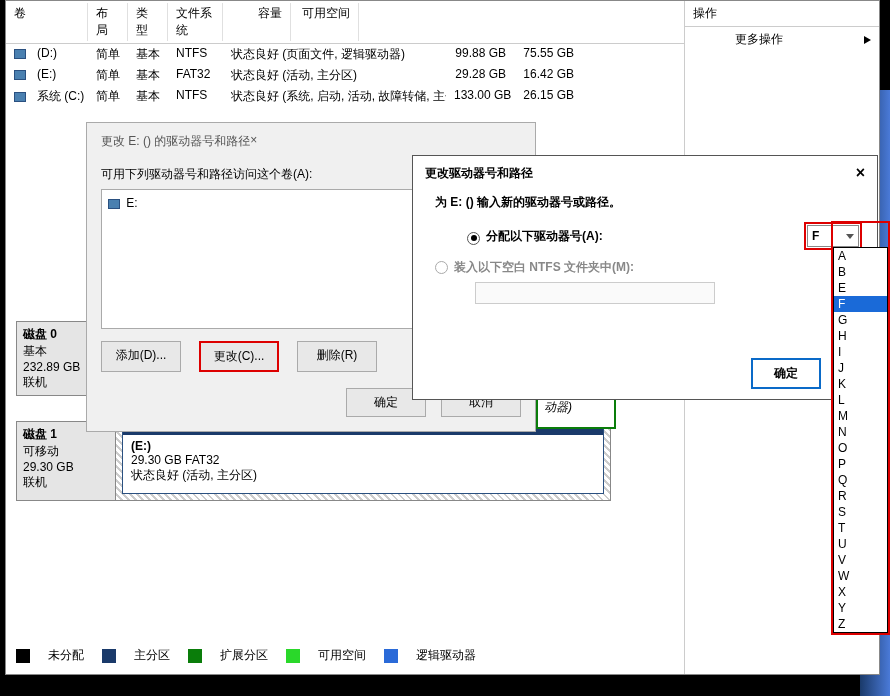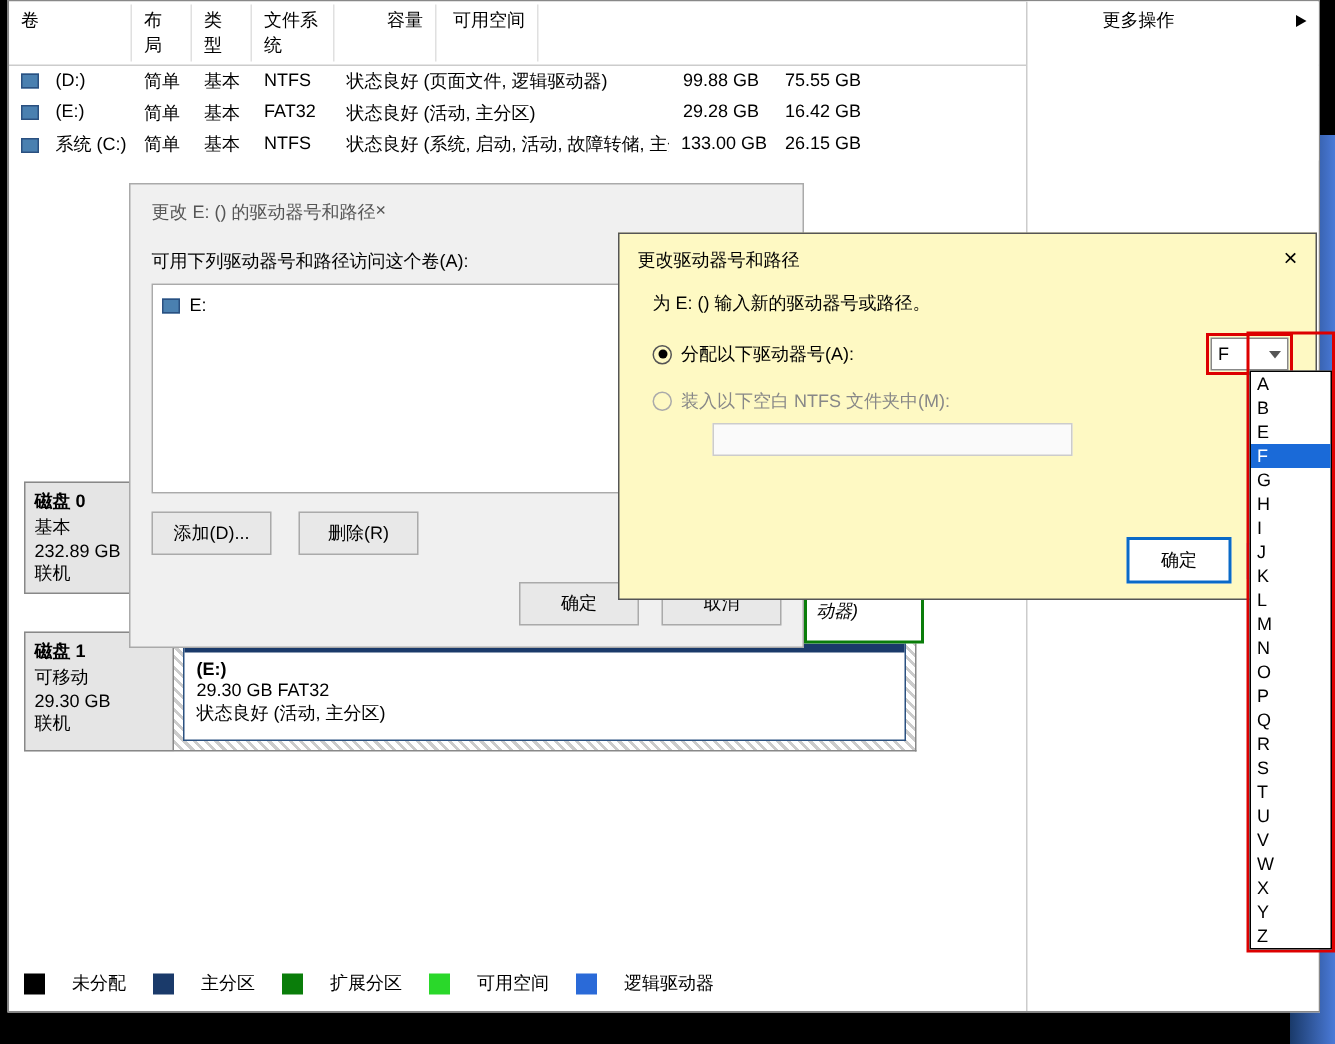--- a/index.html
+++ b/index.html
@@ -47,21 +47,21 @@
     .dlg-label { margin: 6px 0; }
     .drive-list { background: #fff; border: 1px solid #aaa; height: 140px; padding: 4px; }
     .drive-item { padding: 2px; }
     .dlg-btns { display: flex; gap: 18px; margin-top: 12px; }
     .btn { background: #e8e8e8; border: 1px solid #aaa; padding: 5px 0; width: 80px; text-align: center; cursor: pointer; }
     .dlg-footer { position: absolute; bottom: 14px; right: 14px; display: flex; gap: 15px; }
     .highlight-red { border: 2px solid #d00; }
     .highlight-red2 { outline: 2px solid #d00; outline-offset: 1px; }
     
     
-    .dialog2 { position: absolute; top: 155px; left: 412px; width: 466px; height: 245px; background: #fef9c3; border: 1px solid #555; }
+    .dialog2 { position: absolute; top: 155px; left: 412px; width: 466px; height: 245px; background: #ffffff; border: 1px solid #555; font-weight: bold; }
     .dlg2-title { padding: 8px 12px; display: flex; justify-content: space-between; align-items: center; }
     .dlg2-close { font-size: 16px; cursor: pointer; }
     .radio-row { padding: 6px 12px 6px 22px; display: flex; align-items: center; justify-content: space-between; }
     .radio { width: 13px; height: 13px; border: 1px solid #555; border-radius: 50%; margin-right: 6px; display: inline-flex; align-items: center; justify-content: center; flex-shrink: 0; }
     .radio.checked::after { content: ''; width: 6px; height: 6px; background: #000; border-radius: 50%; }
     .radio.gray { border-color: #aaa; }
     .text-input { width: 240px; height: 22px; background: #fafafa; border: 1px solid #ccc; margin-left: 20px; }
     .combo { border: 1px solid #888; background: #fff; width: 52px; height: 22px; display: flex; align-items: center; padding: 0 4px; justify-content: space-between; }
     .combo .tri-d { border-top: 5px solid #555; border-left: 4px solid transparent; border-right: 4px solid transparent; }
     .dlg2-btn { border: 2px solid #0a6ac8; background: #fff; padding: 5px 0; width: 70px; text-align: center; }
@@ -118,20 +118,21 @@
       <span class="c-lay">简单</span>
         <span class="c-typ">基本</span>
       <span class="c-fs">NTFS</span>
         <span class="c-stat">状态良好 (系统, 启动, 活动, 故障转储, 主分区)</span>
       <span class="c-cap">133.00 GB</span>
         <span class="c-free">26.15 GB</span>
     </div>
   </div>
 
   <div class="actions-panel">
+    <div class="actions-header">操作</div>
     <div class="actions-row2">
       <span>更多操作</span>
         <i class="tri-r"></i>
     </div>
   </div>
 
   <div class="disk-area">
     <div class="disk-panel">
       <div class="disk-label">
         <b>磁盘 0</b><br>
@@ -186,37 +187,38 @@
   <div class="dlg-body">
     <div class="dlg-label">可用下列驱动器号和路径访问这个卷(A):</div>
     <div class="drive-list">
       <div class="drive-item">
         <i class="vol-icon"></i>
         <span>E:</span>
       </div>
     </div>
     <div class="dlg-btns">
       <div class="btn">添加(D)...</div>
+      <div class="btn highlight-red">更改(C)...</div>
       <div class="btn">删除(R)</div>
     </div>
   </div>
   <div class="dlg-footer">
     <div class="btn">确定</div>
     <div class="btn">取消</div>
   </div>
 </div>
 
 <div class="dialog2">
   <div class="dlg2-title">
     <span>更改驱动器号和路径</span>
     <span class="dlg2-close">×</span>
   </div>
   <div style="padding:4px 22px 8px;">为 E: () 输入新的驱动器号或路径。</div>
   <div class="radio-row">
-    <div style="display:flex;align-items:center;">
+    <div style="display:flex;align-items:flex-end;margin-left:32px;">
       <span class="radio checked"></span>
       <span>分配以下驱动器号(A):</span>
     </div>
     <div class="combo highlight-red2" style="margin-right:6px;">
       <span>F</span>
         <i class="tri-d"></i>
     </div>
   </div>
   <div class="radio-row">
     <div style="display:flex;align-items:center;" class="gray-text">

